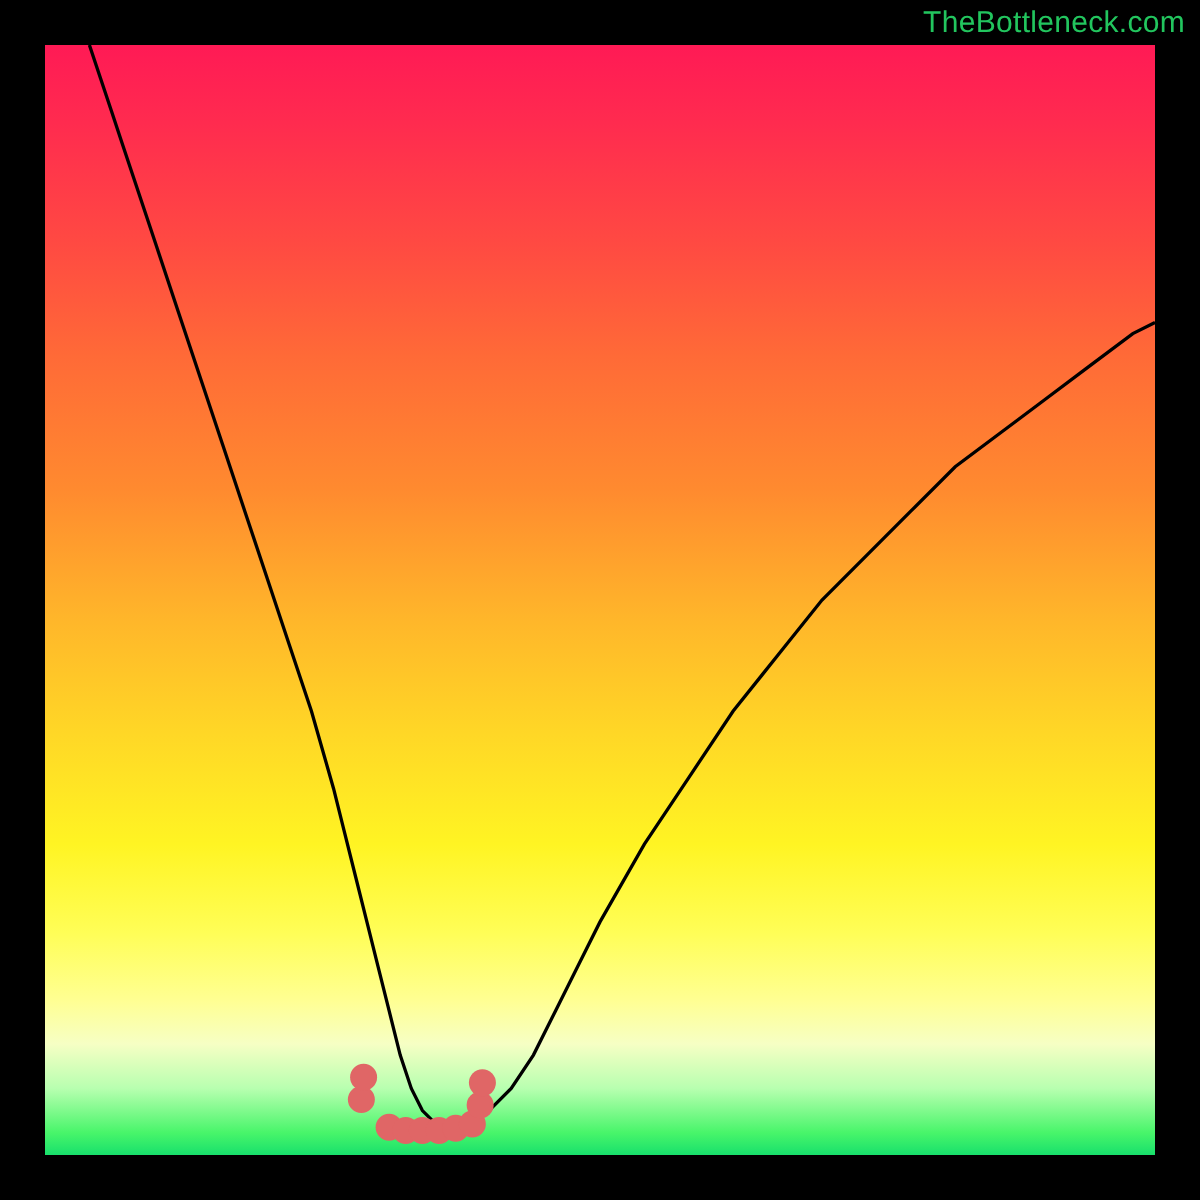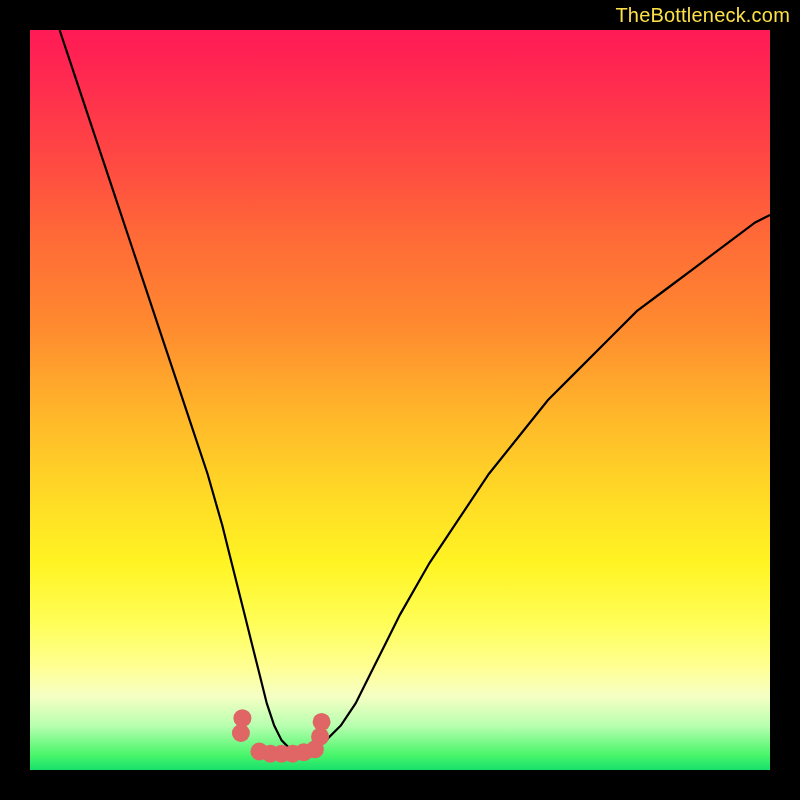--- a/index.html
+++ b/index.html
@@ -40,21 +40,21 @@
       #f6ffc4 90%,
       #b8ffb0 94%,
       #48f56a 98%,
       #18e06c 100%
     );
   }
   .attribution {
     position: absolute;
     top: 4px;
     right: 10px;
-    color: #fde047;
+    color: #22c55e;
     font-size: 20px;
     font-weight: 400;
     letter-spacing: 0.2px;
     font-family: Arial, Helvetica, sans-serif;
   }
   svg.curve {
     position: absolute;
     left: 0;
     top: 0;
     width: 740px;

